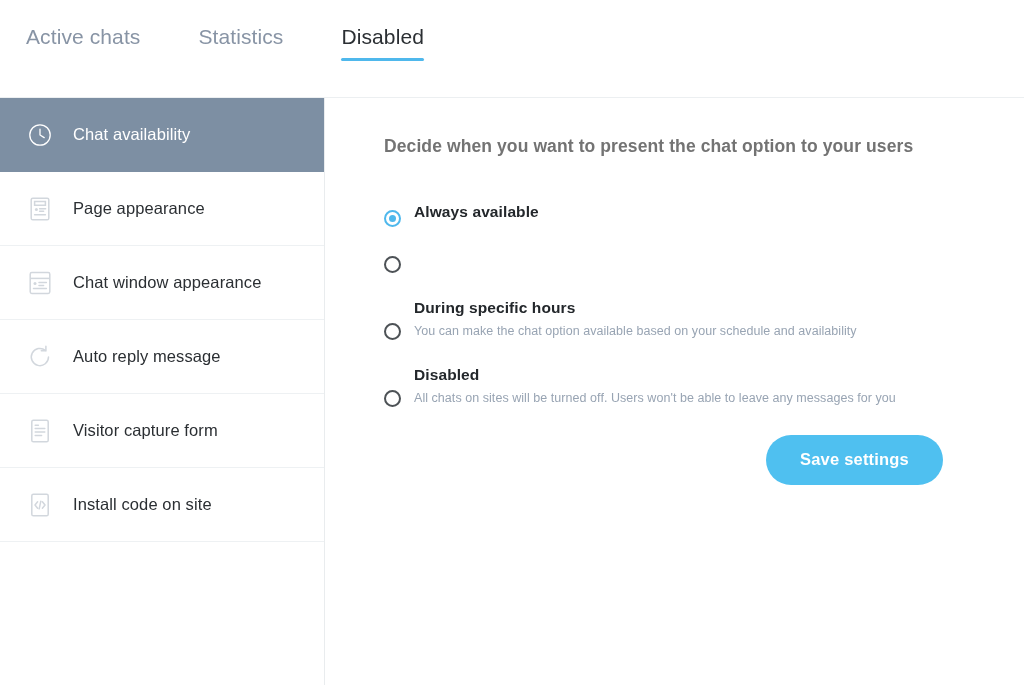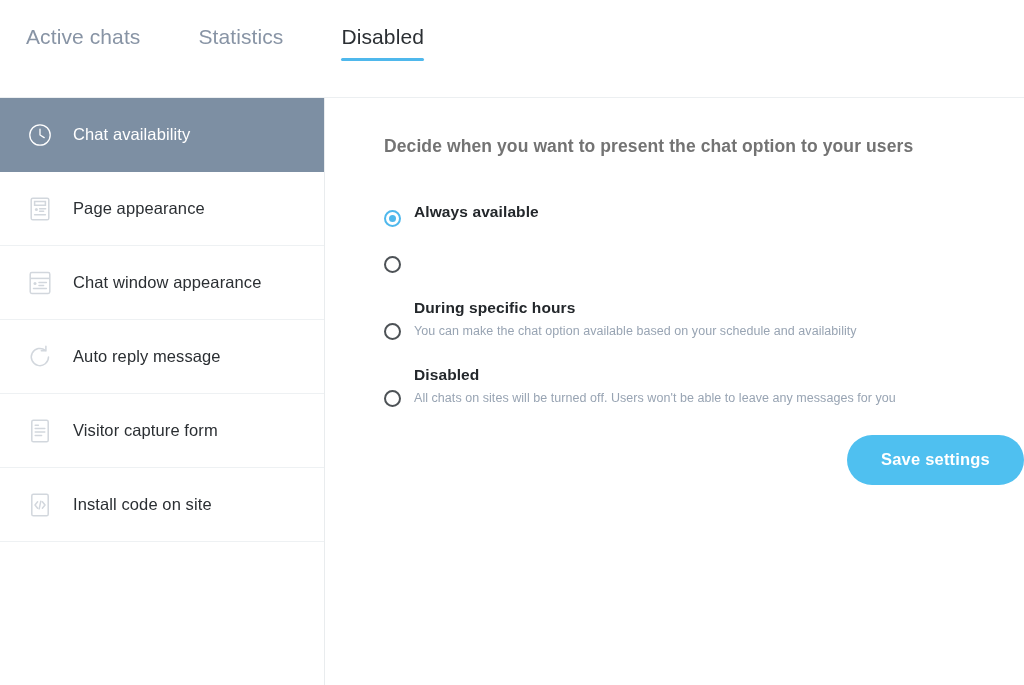--- a/index.html
+++ b/index.html
@@ -179,20 +179,21 @@
     color: #98a4b3;
     line-height: 1.35;
     max-width: 510px;
     letter-spacing: 0.05px;
   }
 
   
   .actions {
     display: flex;
     justify-content: flex-end;
+    padding-right: 81px;
     margin-top: 28px;
     align-items: center;
   }
 
   .save-btn {
     background: #4fc0f0;
     color: #ffffff;
     border: none;
     border-radius: 26px;
     height: 50px;

